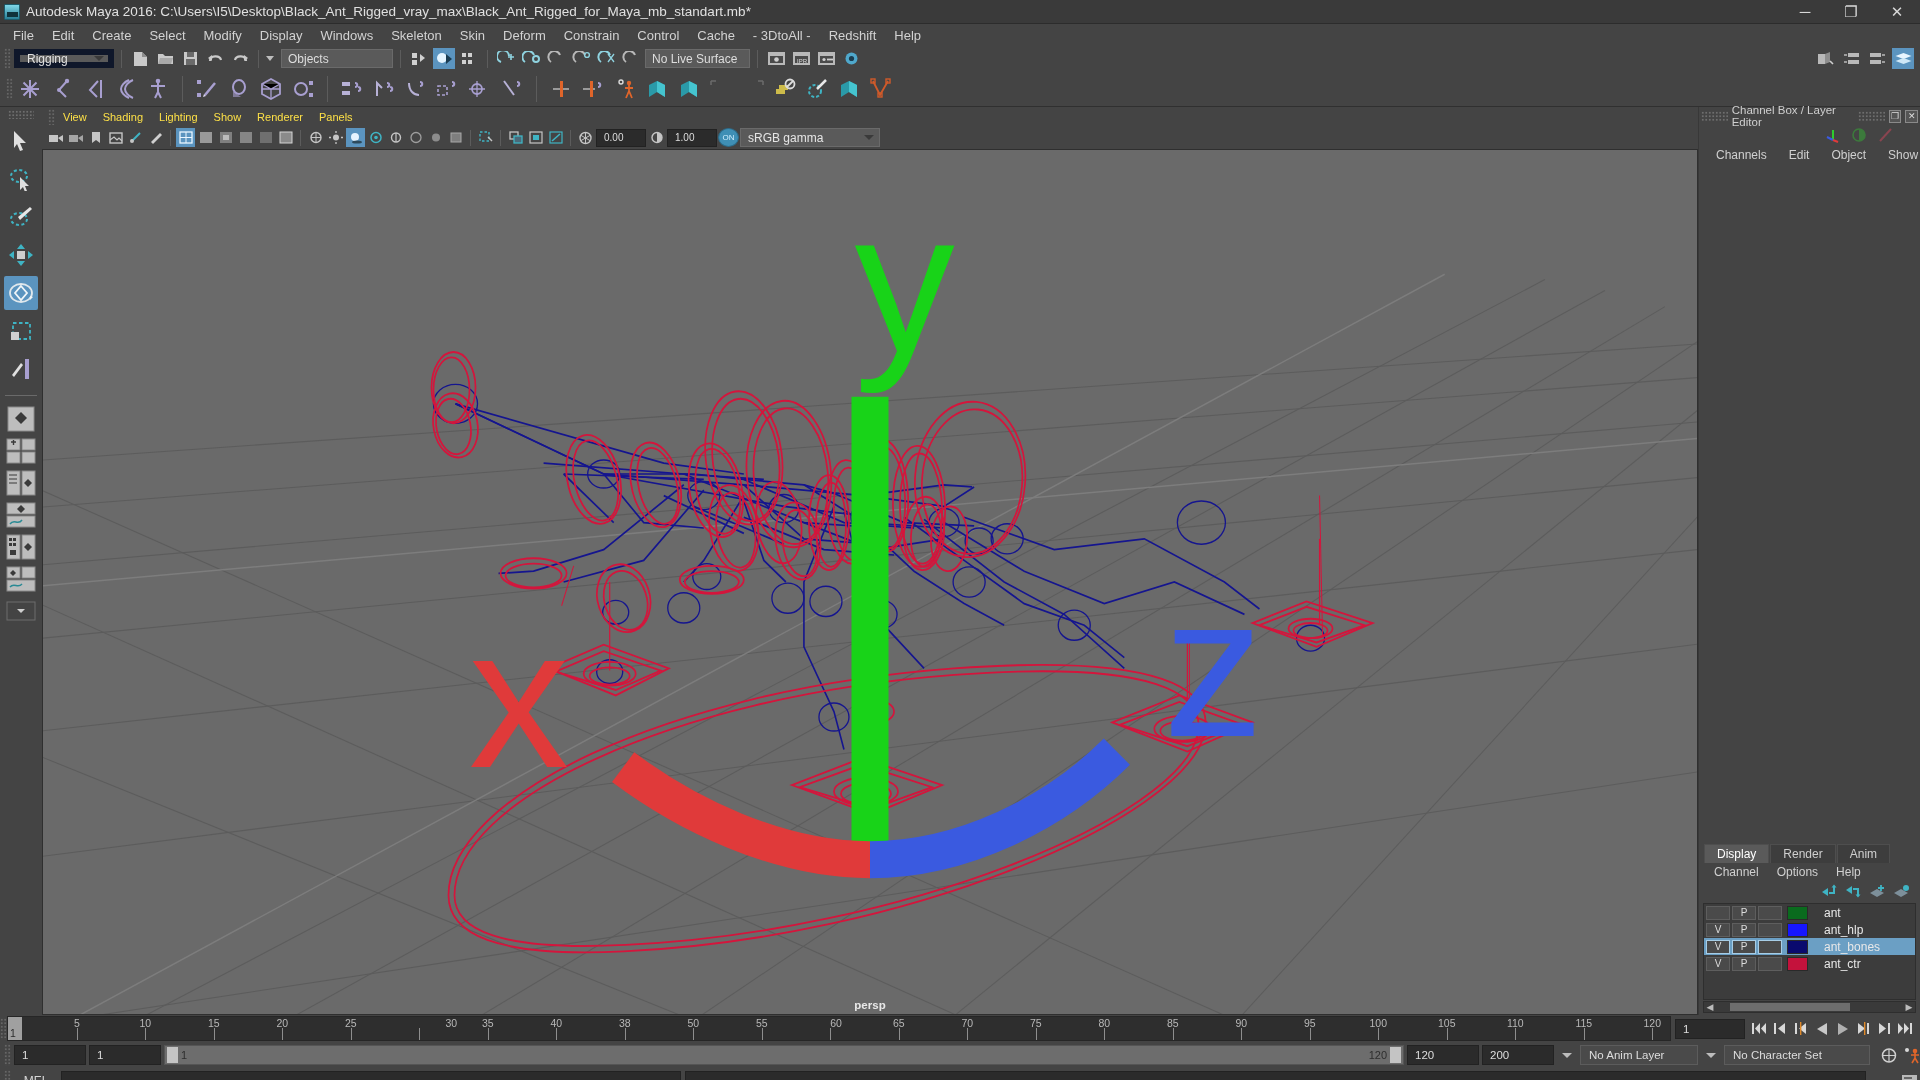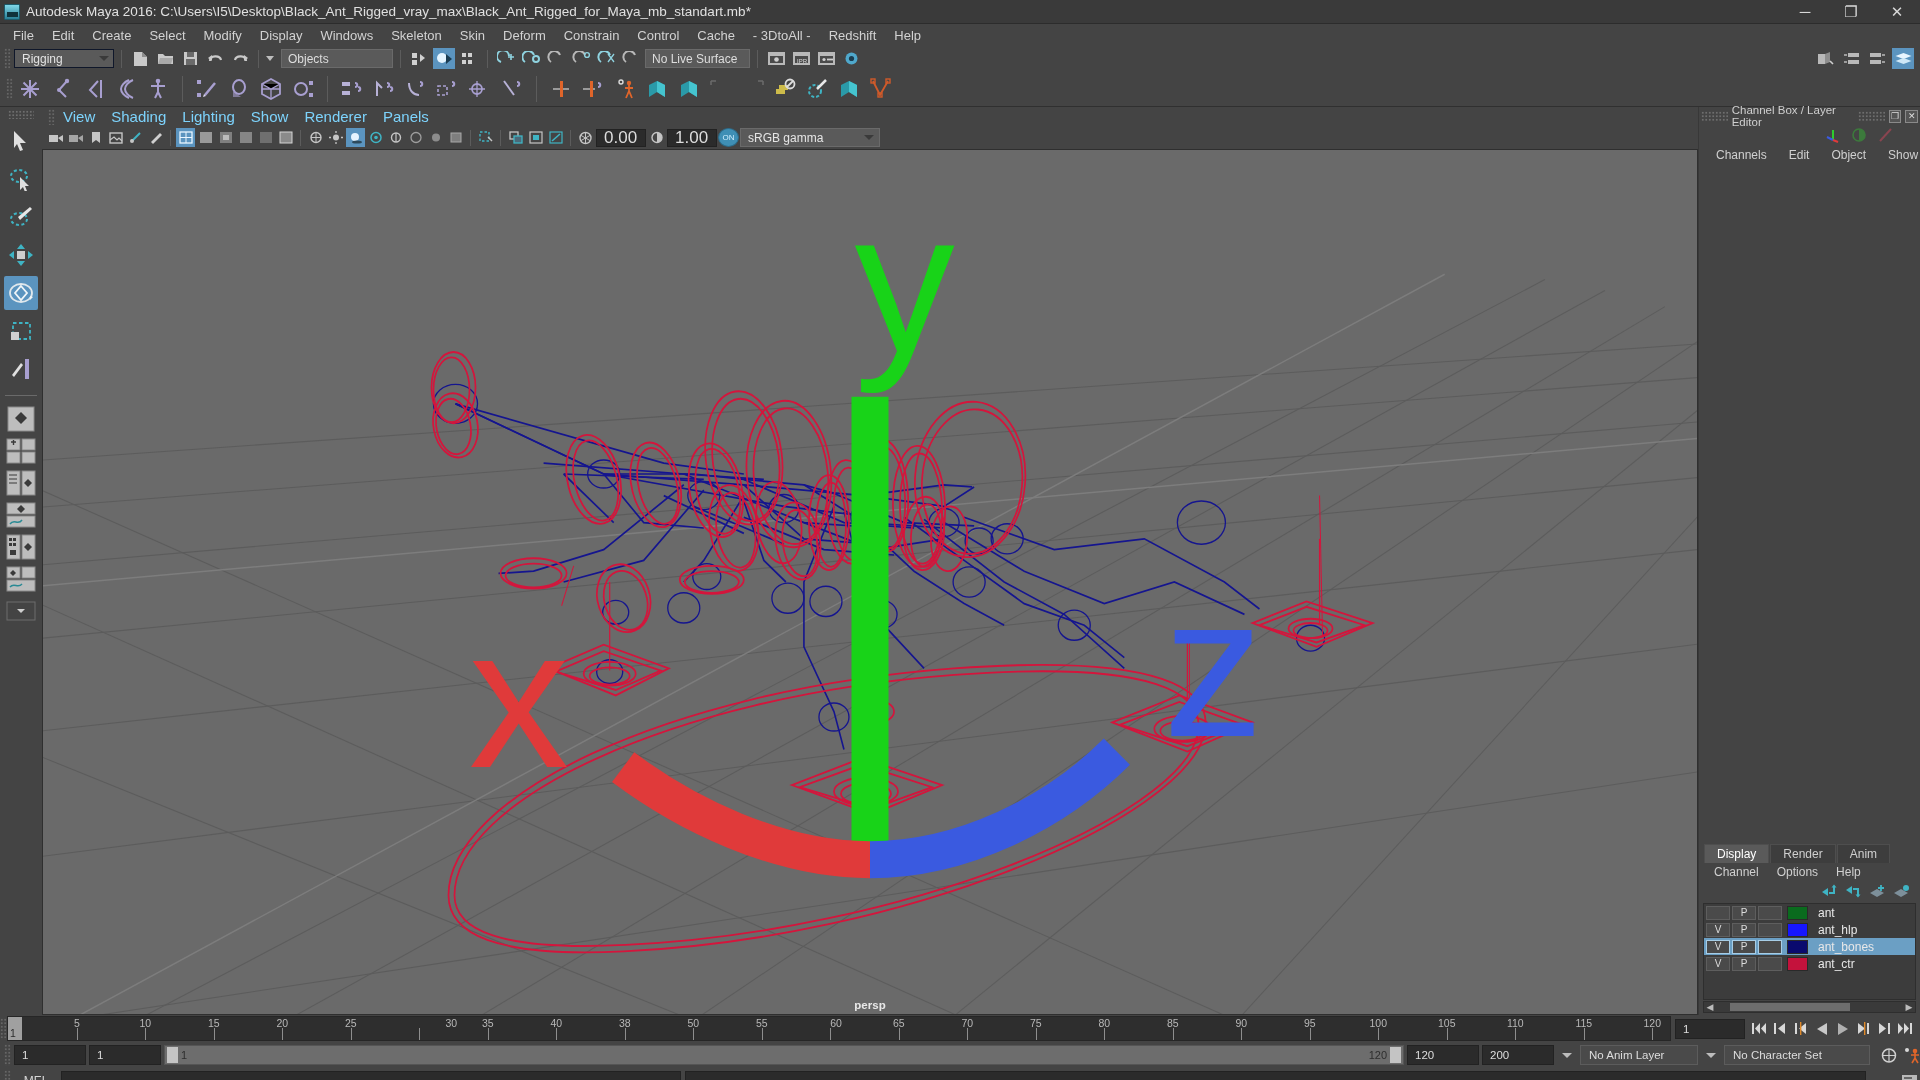--- a/index.html
+++ b/index.html
@@ -20,21 +20,21 @@
 
   
   #menubar { height:22px; background:#444444; display:flex; align-items:center; padding-left:4px; }
   #menubar .mi { padding:2px 9px; font-size:13px; color:#d2d2d2; white-space:nowrap; }
 
   
   #statusbar { height:25px; background:#444444; display:flex; align-items:center; padding-left:4px; gap:3px; }
   .dotgrip { width:7px; height:22px; flex:0 0 auto;
      background-image:radial-gradient(#6e6e6e 35%, transparent 36%);
      background-size:3.5px 3.5px; opacity:.8; }
-  .selbox { width:100px; height:19px; background:#5a5a5a; border:1px solid #0f172a;
+  .selbox { width:100px; height:19px; background:#5a5a5a; border:6px solid #0f172a;
      display:flex; align-items:center; padding-left:7px; font-size:12px; color:#e2e2e2;}
   .selbox .arw { margin-left:auto; margin-right:4px; width:0;height:0;
      border-left:5px solid transparent;border-right:5px solid transparent;border-top:5px solid #3a3a3a;}
   .sep { width:1px; height:18px; background:#5c5c5c; margin:0 4px; flex:0 0 auto;}
   .ticon { width:22px; height:21px; display:flex; align-items:center; justify-content:center;
      font-size:13px; color:#c9c9c9; flex:0 0 auto; }
   .ticon.on { background:#5b94bf; }
   .ticon svg { display:block; }
   .inpfield { height:19px; background:#5a5a5a; border:1px solid #6a6a6a; color:#ddd;
      font-size:12px; display:flex; align-items:center; padding:0 6px; }
@@ -56,26 +56,26 @@
      background-size:3.5px 3.5px; margin-bottom:3px;}
   .tbtn { width:34px; height:34px; margin:2px 0; display:flex; align-items:center; justify-content:center;
      border-radius:2px; flex:0 0 auto;}
   .tbtn.sel { background:#5b94bf; }
   .tbdiv { width:32px; height:1px; background:#6a6a6a; margin:7px 0;}
   .tbsq { width:34px; height:30px; margin:1px 0; display:flex; align-items:center; justify-content:center;}
 
   
   #vpcol { flex:1 1 auto; display:flex; flex-direction:column; min-width:0; }
   #vpmenubar { height:19px; background:#444444; display:flex; align-items:center; padding-left:6px; }
-  #vpmenubar .vmi { padding:0 8px; font-size:15px; color:#7dd3fc; }
+  #vpmenubar .vmi { padding:0 8px; font-size:11px; color:#fde047; }
   #vptoolbar { height:23px; background:#444444; display:flex; align-items:center; padding-left:4px; gap:1px; }
   .vicon { width:19px;height:19px;display:flex;align-items:center;justify-content:center;flex:0 0 auto;color:#c5c5c5;font-size:11px;}
   .vicon.on{background:#5b94bf;}
   .vsep{width:1px;height:16px;background:#5c5c5c;margin:0 4px;flex:0 0 auto;}
-  .vnum{width:50px;height:18px;background:#2b2b2b;border:1px solid #222;color:#ddd;font-size:17px;
+  .vnum{width:50px;height:18px;background:#2b2b2b;border:1px solid #222;color:#ddd;font-size:10px;
      display:flex;align-items:center;padding-left:7px;}
   #gammaBtn{width:21px;height:19px;border-radius:50%;background:#3f8fb5;color:#cfefff;font-size:8px;
      display:flex;align-items:center;justify-content:center;border:1px solid #2c6c8a;}
   #gammaSel{width:140px;height:19px;background:#5a5a5a;border:1px solid #6a6a6a;color:#e5e5e5;font-size:12px;
      display:flex;align-items:center;padding-left:7px;}
   #gammaSel .arw{margin-left:auto;margin-right:5px;width:0;height:0;border-left:5px solid transparent;
      border-right:5px solid transparent;border-top:5px solid #3a3a3a;}
 
   #viewport { flex:1 1 auto; position:relative; background:#6a6a6a; overflow:hidden;
      border:1px solid #2f2f2f; }
@@ -105,21 +105,21 @@
   #layerMenu { height:18px; display:flex; align-items:center; padding-left:6px; }
   #layerMenu .lm { padding:0 9px; font-size:12px; color:#d0d0d0; }
   #layerBtns { height:20px; display:flex; align-items:center; justify-content:flex-end; gap:7px; padding-right:10px; }
   #layerList { flex:1 1 auto; background:#3c3c3c; border:1px solid #2e2e2e; margin:2px 4px 0 4px; overflow:hidden; }
   .lrow { height:17px; display:flex; align-items:center; gap:2px; padding:0 2px; }
   .lrow.sel { background:#6b9fc4; }
   .lcell { width:24px; height:14px; background:#4a4a4a; border:1px solid #5e5e5e;
      display:flex; align-items:center; justify-content:center; font-size:10px; color:#ddd; }
   .lrow.sel .lcell { border-color:#a7cde6; }
   .lswatch { width:21px; height:14px; margin-left:3px; border:1px solid #2a2a2a; }
-  .lname { margin-left:8px; font-size:12px; color:#e8e8e8; }
+  .lname { margin-left:14px; font-size:12px; color:#e8e8e8; }
   #layerScroll { height:12px; margin:1px 4px 2px 4px; background:#3a3a3a; display:flex; align-items:center;
      border:1px solid #2e2e2e; }
   #layerScroll .thumb{height:8px;background:#6d6d6d;margin-left:14px;width:120px;}
   #layerScroll .ar{width:12px;text-align:center;color:#bbb;font-size:9px;}
 
   
   #timesliderrow { height:27px; background:#444; display:flex; align-items:center; }
   #timeslider { flex:1 1 auto; height:25px; background:#2e2e2e; position:relative; overflow:hidden;
      border:1px solid #262626; }
   .tick { position:absolute; top:11px; width:1px; height:13px; background:#8e8e8e; }

